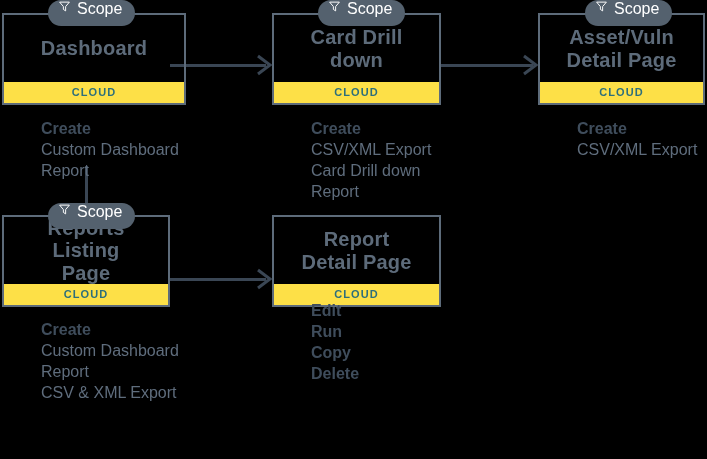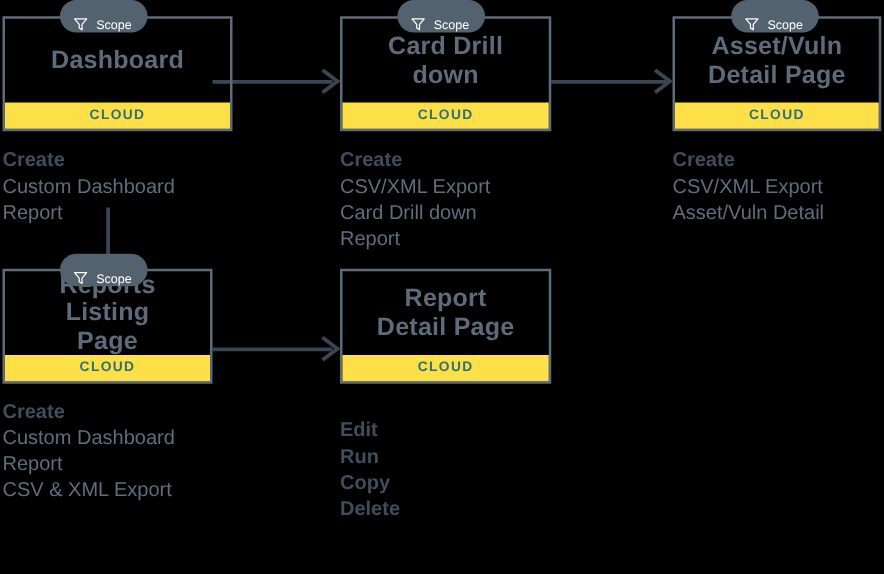--- a/index.html
+++ b/index.html
@@ -48,44 +48,44 @@
   }
 
   
   .scope-pill{
     position:absolute;
     height:26px;
     padding:0 13px 0 10px;
     border-radius:13px;
     background:#54616e;
     color:#ffffff;
-    font-size:10px;
+    font-size:16px;
     font-weight:400;
     display:flex;
-    align-items:flex-end;
+    align-items:flex-start;
     gap:6px;
     z-index:5;
     white-space:nowrap;
   }
   .scope-pill svg{display:block;}
 
   
   .conn{position:absolute;background:#3a4654;}
   .conn-h{height:3px;}
   .conn-v{width:3px;}
   .arrowhead{position:absolute;z-index:3;}
 
   
   .actions{
     position:absolute;
     line-height:21px;
     font-size:16px;
     white-space:nowrap;
   }
-  .actions .act{color:#5f6d7d;display:block;}
+  .actions .act{color:#5f6d7d;display:block;margin-left:39px;}
   .actions .act.head{color:#3f4d5c;font-weight:700;}
 </style>
 </head>
 <body>
 
 <div class="canvas">
 
   <div class="conn conn-h" style="left:170px;top:64px;width:96px;"></div>
   <svg class="arrowhead" style="left:252px;top:52px;" width="22" height="26" viewBox="0 0 22 26">
     <polyline points="6,4 18,13 6,22" fill="none" stroke="#3a4654" stroke-width="3"></polyline>
@@ -143,21 +143,20 @@
   </div>
   <div class="scope-pill" style="left:585px;top:0px;">
     <svg width="13" height="13" viewBox="0 0 16 16">
       <path d="M2 2.6 h12 L9.4 8.1 V13.4 L6.6 11.6 V8.1 Z" fill="none" stroke="#ffffff" stroke-width="1.2" stroke-linejoin="round"></path>
     </svg>
     <span>Scope</span>
   </div>
   <div class="actions" style="left:538px;top:118px;">
     <span class="act head">Create</span>
     <span class="act">CSV/XML Export</span>
-    <span class="act">Asset/Vuln Detail</span>
   </div>
 
   <div class="node" style="left:2px;top:215px;width:168px;height:92px;">
     <div class="node-title">Reports Listing
 Page</div>
     <div class="node-band">CLOUD</div>
   </div>
   <div class="scope-pill" style="left:48px;top:203px;">
     <svg width="13" height="13" viewBox="0 0 16 16">
       <path d="M2 2.6 h12 L9.4 8.1 V13.4 L6.6 11.6 V8.1 Z" fill="none" stroke="#ffffff" stroke-width="1.2" stroke-linejoin="round"></path>
@@ -169,20 +168,20 @@
     <span class="act">Custom Dashboard</span>
     <span class="act">Report</span>
     <span class="act">CSV &amp; XML Export</span>
   </div>
 
   <div class="node" style="left:272px;top:215px;width:169px;height:92px;">
     <div class="node-title">Report
 Detail Page</div>
     <div class="node-band">CLOUD</div>
   </div>
-  <div class="actions" style="left:272px;top:334px;">
+  <div class="actions" style="left:272px;top:300px;">
     <span class="act head">Edit</span>
     <span class="act head">Run</span>
     <span class="act head">Copy</span>
     <span class="act head">Delete</span>
   </div>
 
 </div>
 
 </body></html>

